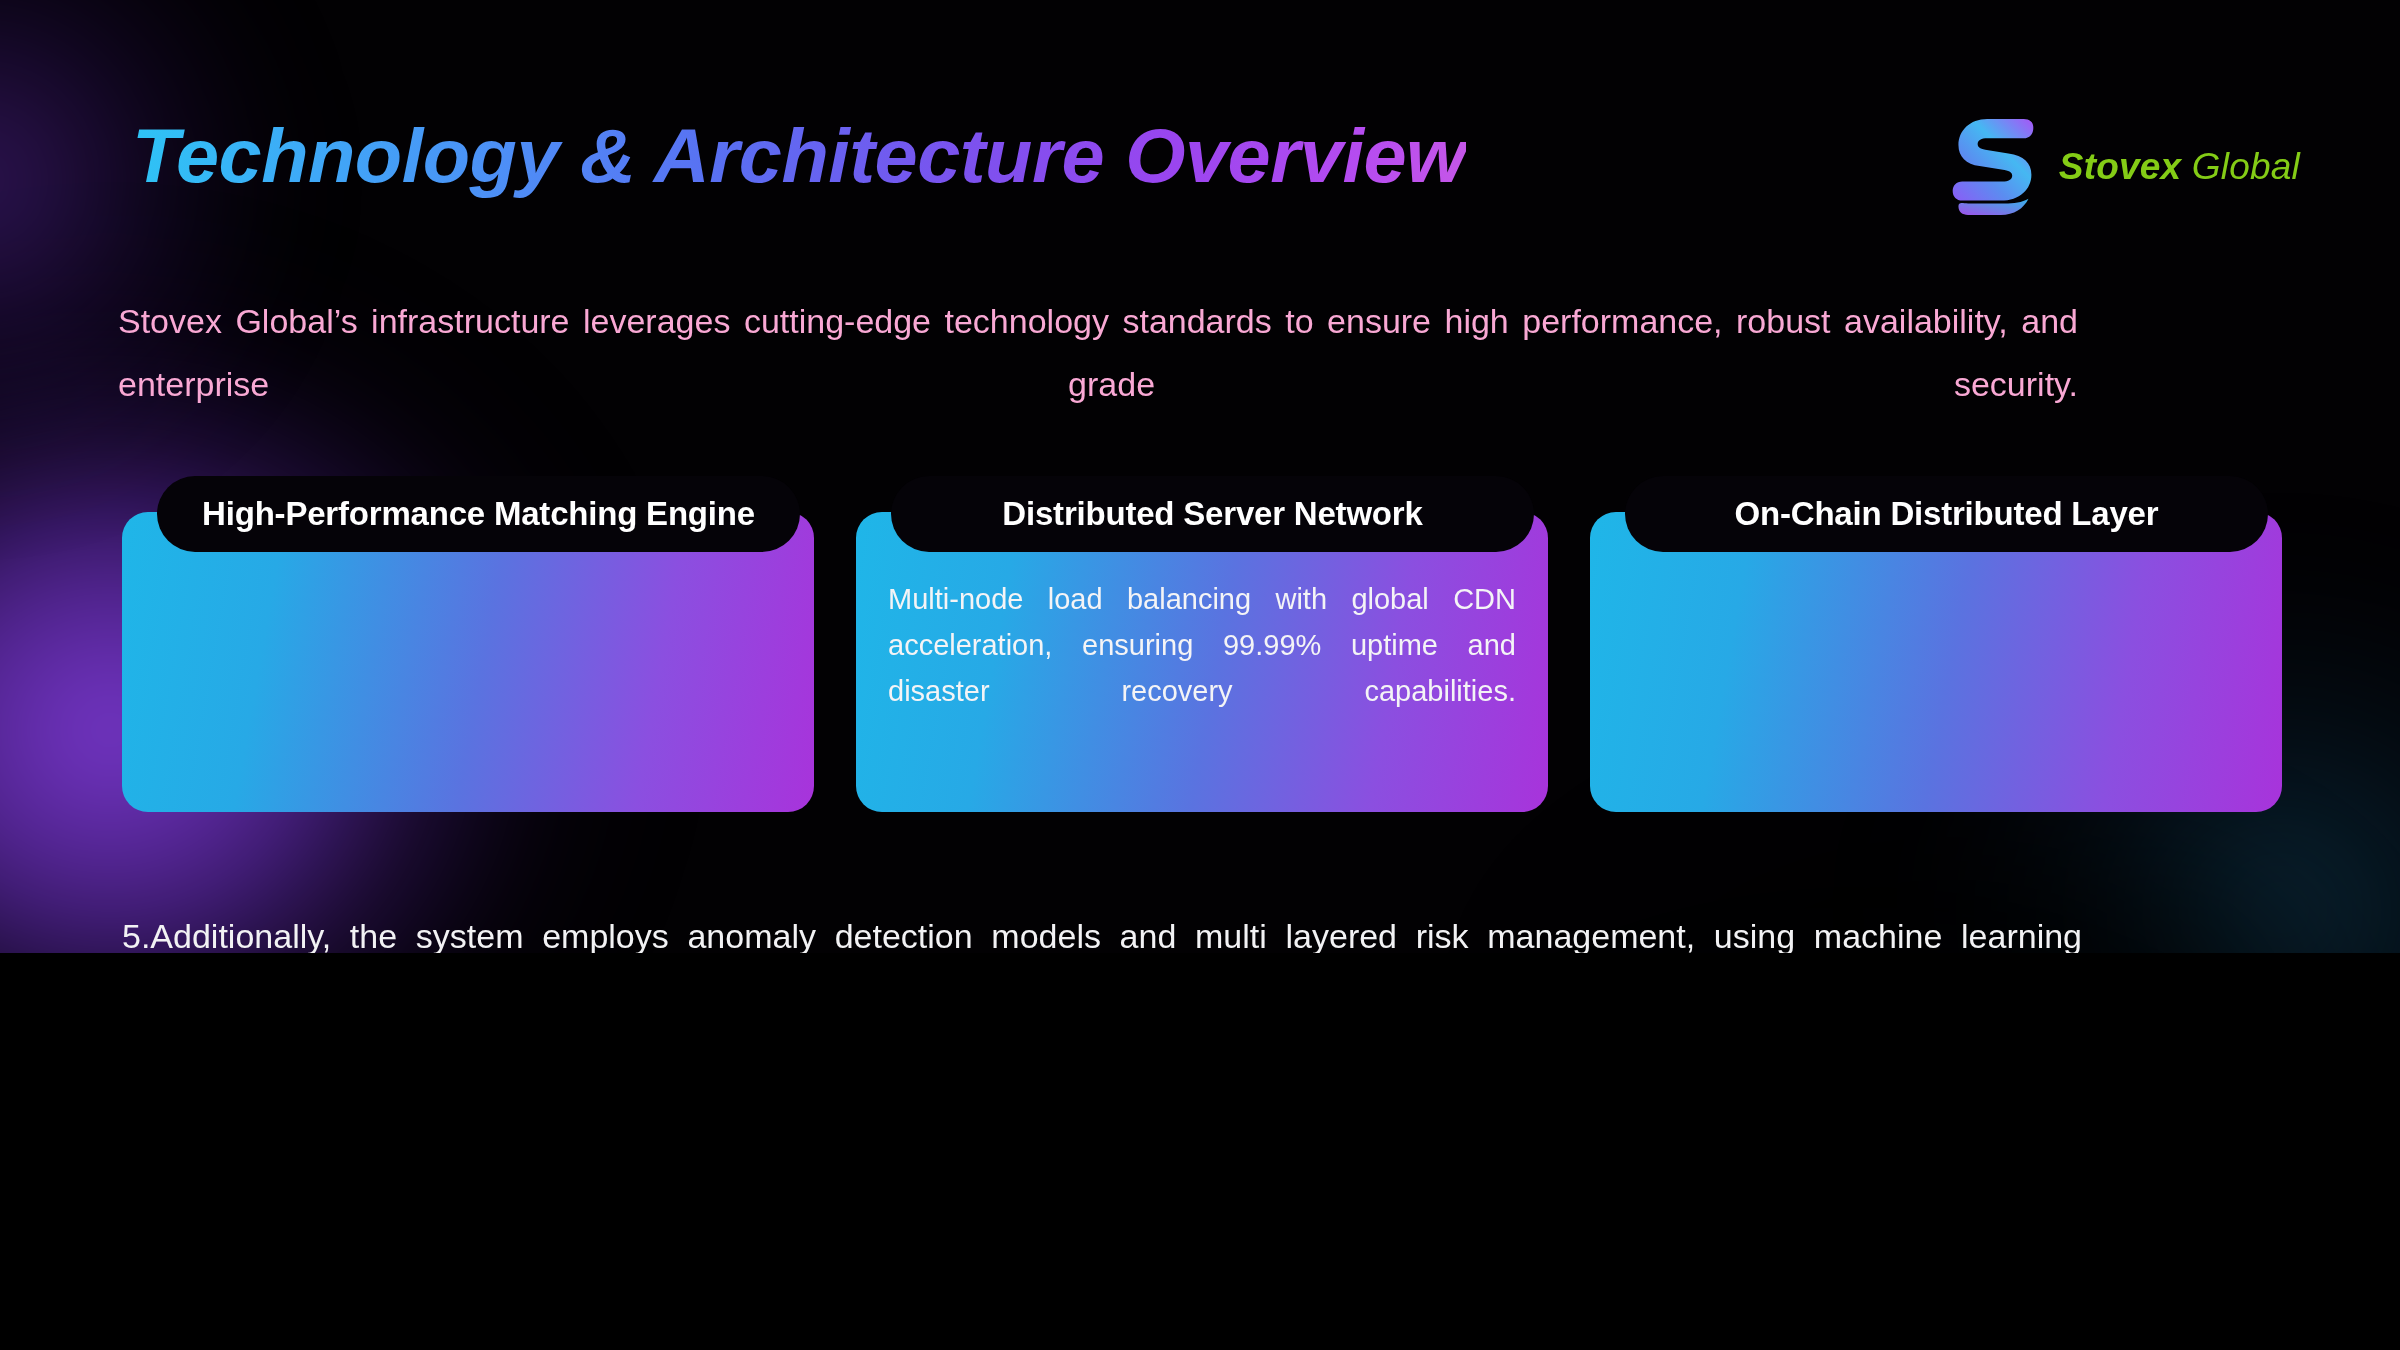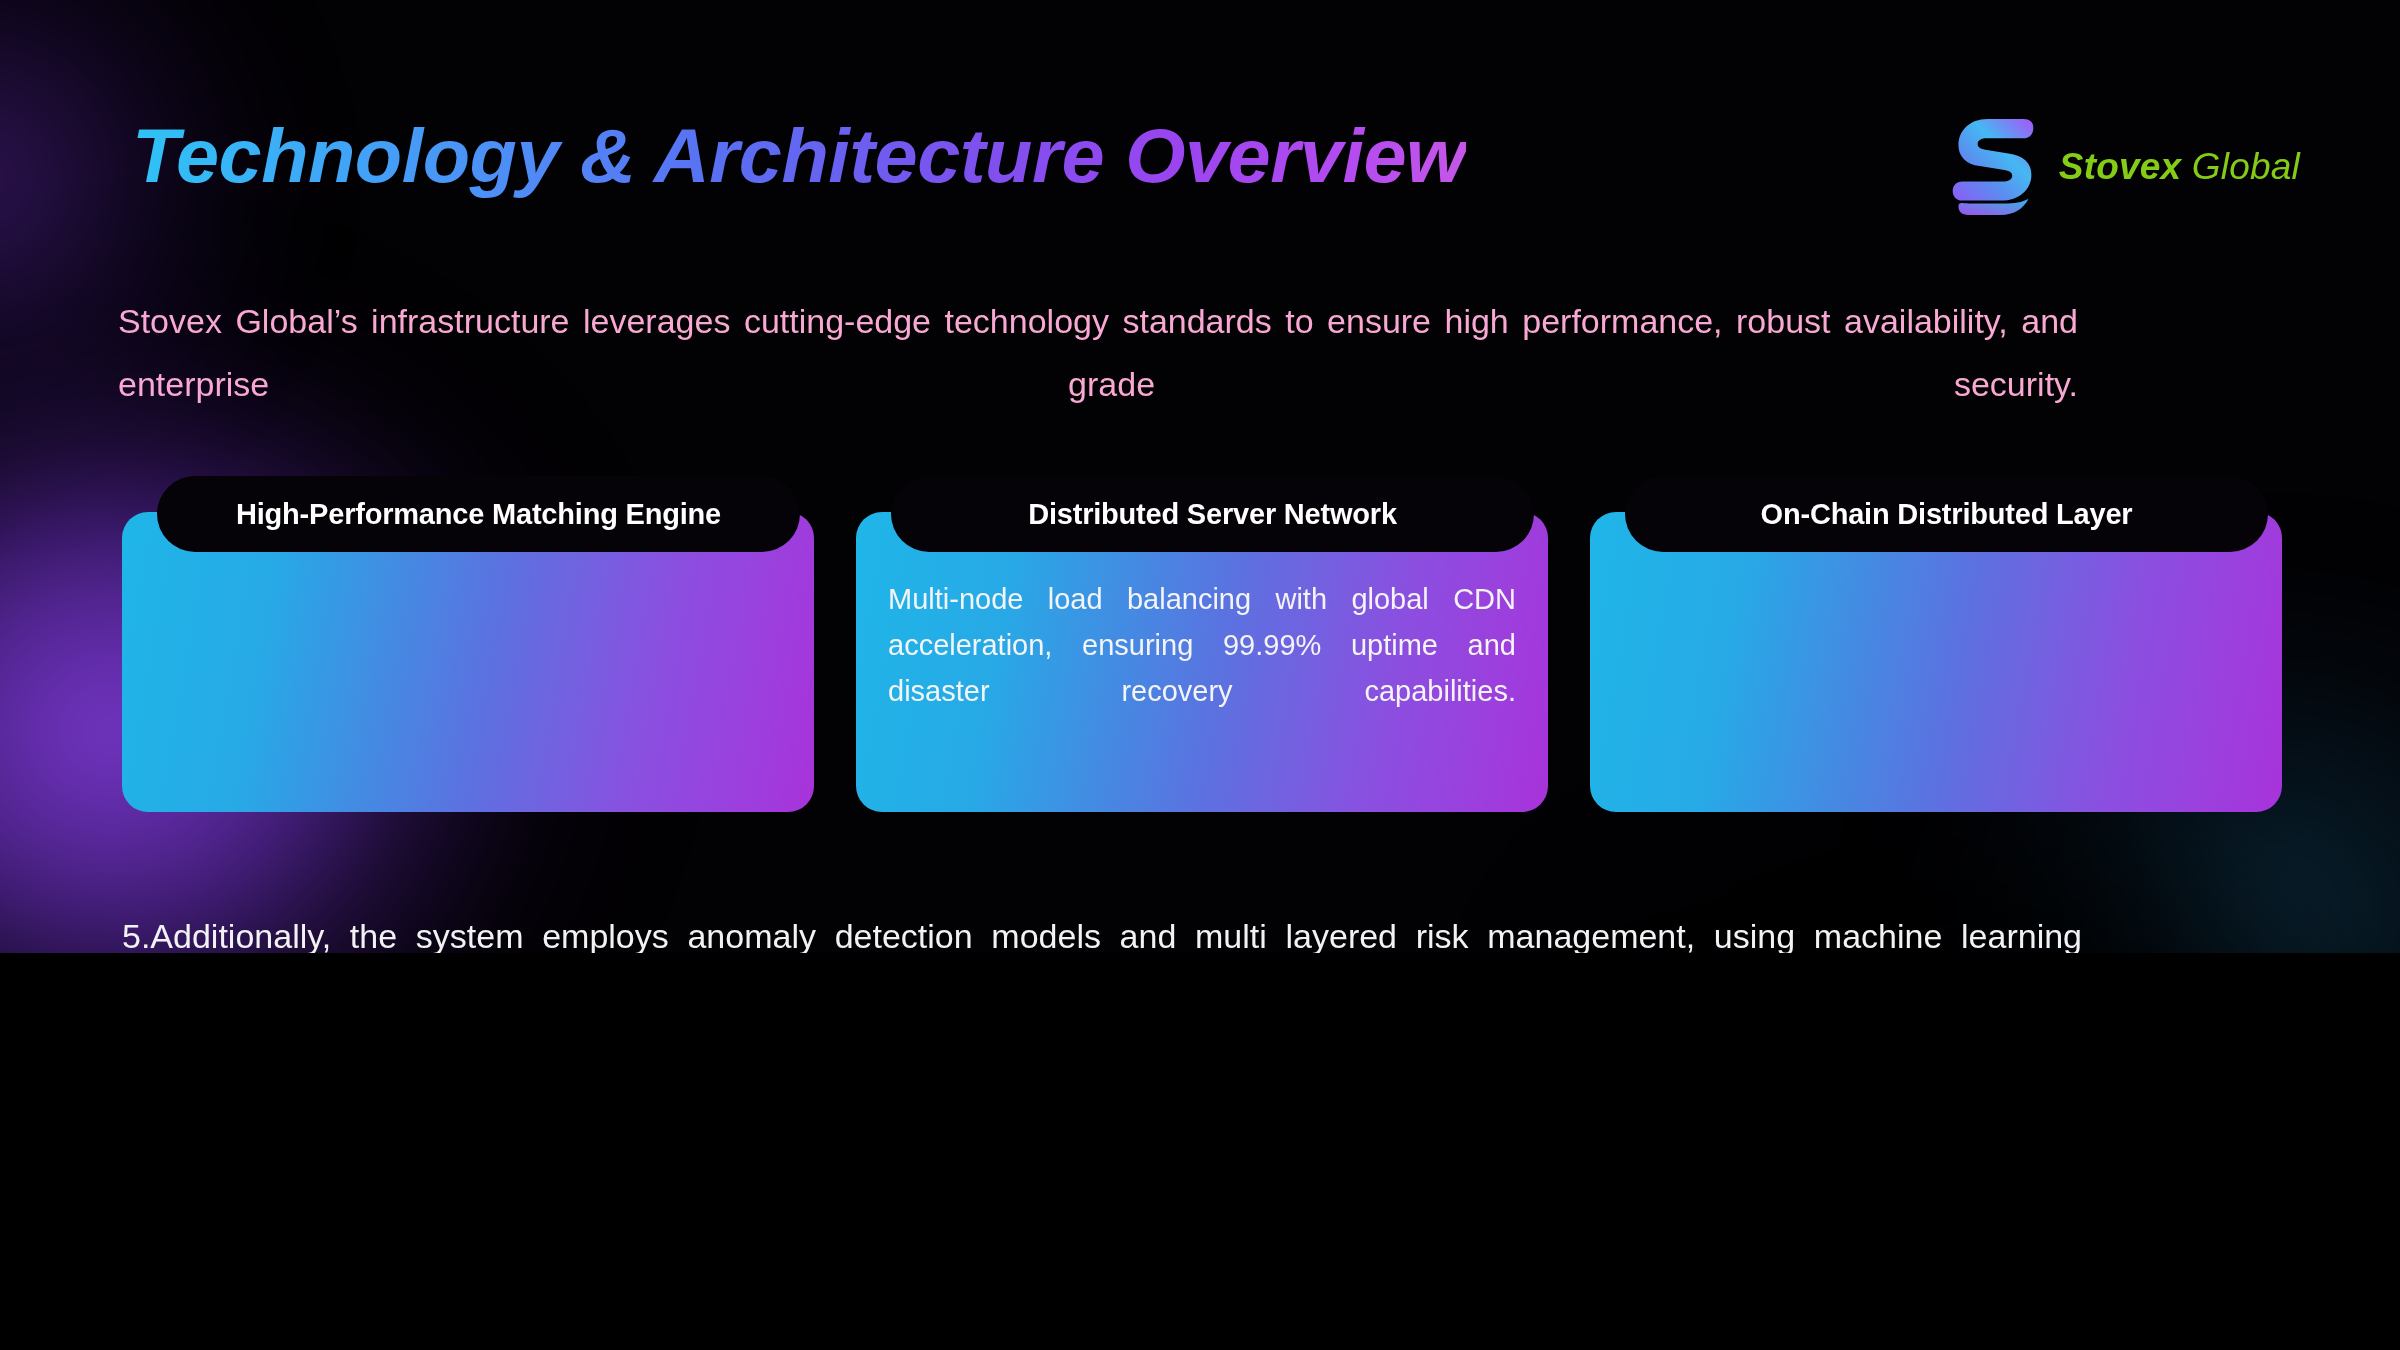--- a/index.html
+++ b/index.html
@@ -156,21 +156,21 @@
 
   .card-header {
     position:absolute;
     left:39px; top:-32px;
     right:18px;
     height:64px;
     border-radius:32px;
     background:linear-gradient(95deg, #38bdf6 0%, #3fb1f4 16%, #5a84ee 44%, #8a58ef 72%, #a43cf0 88%, #b245f2 100%);
     display:flex; align-items:center; justify-content:center;
     color:#ffffff;
-    font-size:29px;
+    font-size:33px;
     font-weight:bold;
     letter-spacing:-0.2px;
     white-space:nowrap;
     z-index:4;
     box-shadow:0 0 0 3px rgba(2,1,3,0.0);
   }
   
   .card-header::before {
     content:"";
     position:absolute;

